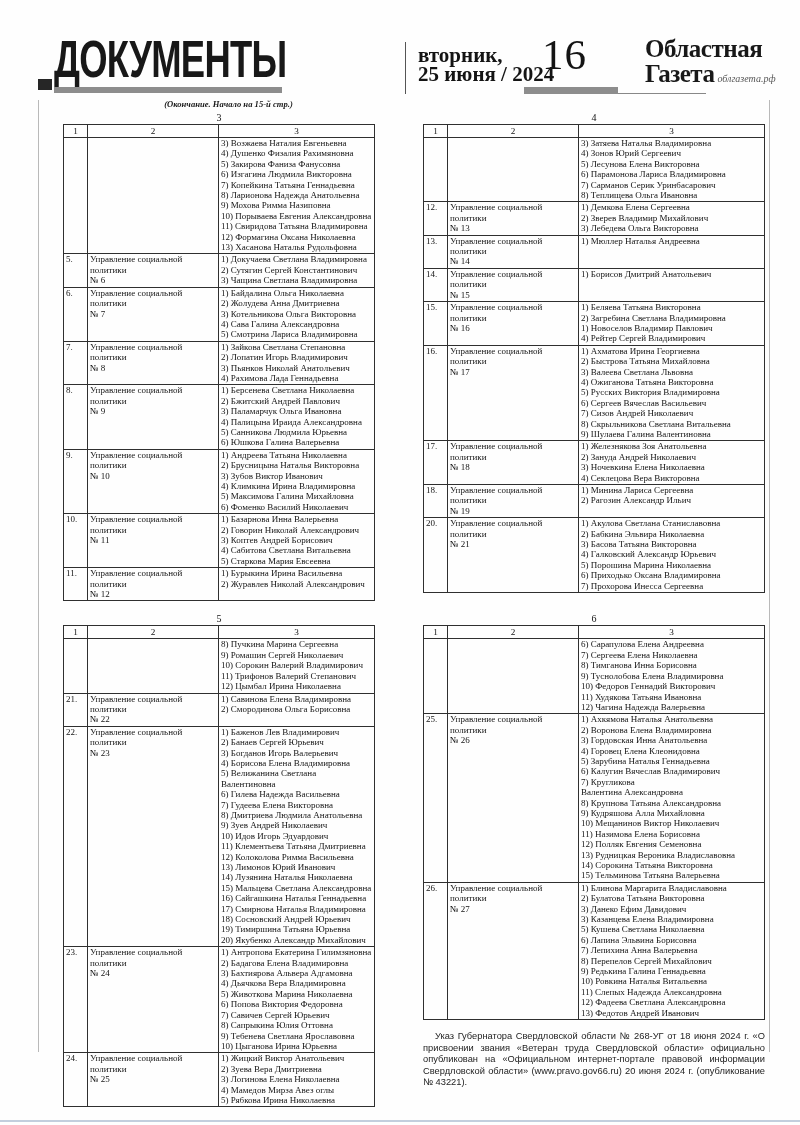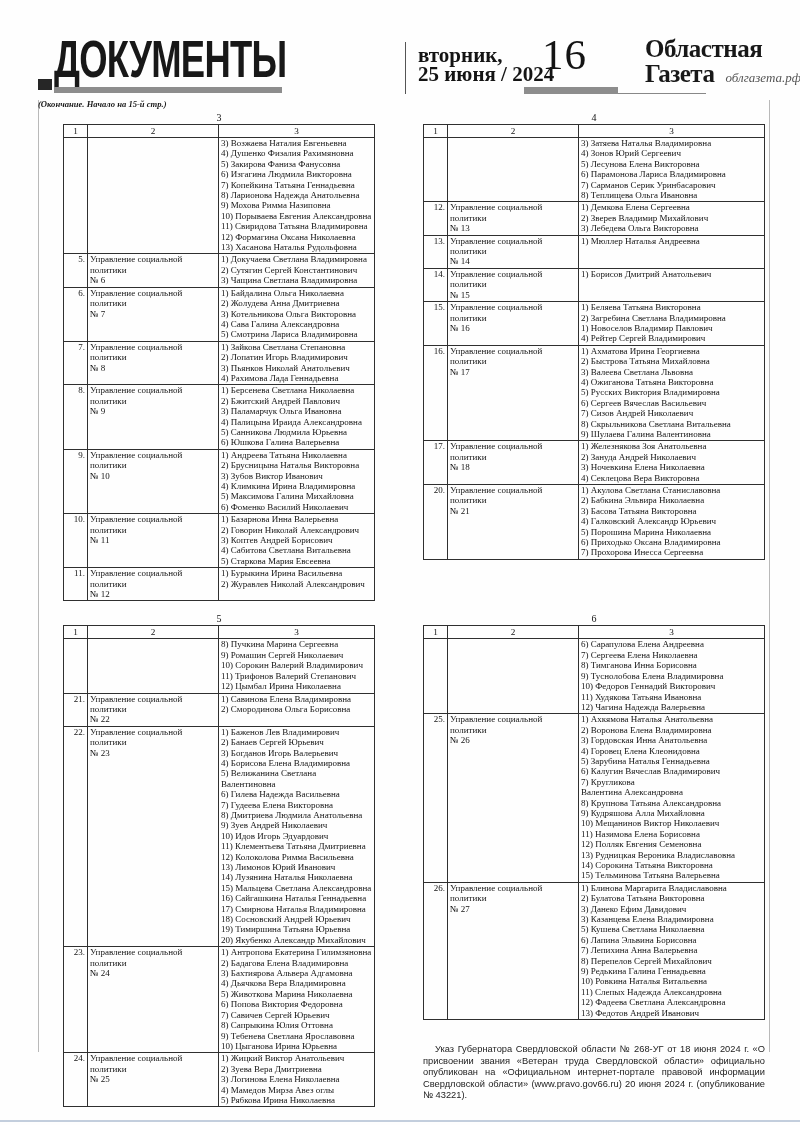--- a/index.html
+++ b/index.html
@@ -21,43 +21,43 @@
     font-family:"Liberation Sans",sans-serif;font-weight:700;font-size:52px;line-height:56px;
     letter-spacing:-1px;transform:scaleX(0.70);transform-origin:left top;white-space:nowrap;color:#181818;
   }
   .headline-bar{position:absolute;left:16px;top:49px;width:228px;height:6px;background:#8d8d8d;}
   .date-divider{position:absolute;left:367px;top:4px;height:52px;width:0;border-left:1px solid #555;}
   .date-block{position:absolute;left:380px;top:8px;font-weight:700;font-size:21px;line-height:19px;}
   .page-num{position:absolute;left:504px;top:-8px;font-size:43px;font-weight:400;letter-spacing:1px;}
   .pagenum-bar{position:absolute;left:486px;top:49px;width:94px;height:7px;background:#8d8d8d;}
   .pagenum-hairline{position:absolute;left:580px;top:55px;width:88px;height:0;border-top:1px solid #888;}
   .brand{position:absolute;left:607px;top:-2px;font-weight:700;font-size:25px;line-height:25px;letter-spacing:-0.5px;color:#181818;}
-  .brand-site{font-size:13px;font-weight:400;font-style:italic;color:#555;letter-spacing:0;margin-left:11px;}
-
-  .cont-note{position:absolute;top:99px;left:38px;width:335px;text-align:left;
-    font-size:8.6px;font-weight:700;font-style:italic;color:#1a1a1a;}
+  .brand-site{font-size:10px;font-weight:400;font-style:italic;color:#555;letter-spacing:0;margin-left:3px;}
+
+  .cont-note{position:absolute;top:99px;left:38px;width:335px;text-align:center;
+    font-size:8.6px;font-weight:700;font-style:italic;color:#1a1a1a;padding-left:23px;}
 
   
   .tables-grid{
     position:absolute;top:112px;left:63px;width:702px;
     display:grid;grid-template-columns:312px 342px;column-gap:48px;row-gap:12px;
     align-items:start;
   }
   .tbl-caption{text-align:center;font-size:10px;line-height:11px;margin-bottom:1px;color:#111;}
   table.doc{border-collapse:collapse;width:100%;border:1.5px solid #262626;table-layout:fixed;}
   table.doc th,table.doc td{border:1px solid #2f2f2f;}
   table.doc th{font-size:9.2px;font-weight:400;height:12px;padding:0;text-align:center;}
   table.doc td{vertical-align:top;padding:0 2px 1px 2px;font-size:9px;line-height:10.4px;}
-  td.num{text-align:right;padding-left:0;padding-right:0;}
+  td.num{text-align:left;padding-left:0;padding-right:0;}
   td.names div{white-space:pre-line;}
   col.c1{width:24px;}
   col.c2{width:131px;}
 
   .footer-note{
-    margin-top:24px;font-family:"Liberation Sans",sans-serif;font-size:9.3px;line-height:11.6px;
+    margin-top:11px;font-family:"Liberation Sans",sans-serif;font-size:9.3px;line-height:11.6px;
     text-align:justify;text-indent:12px;color:#222;width:100%;
   }
 </style>
 </head>
 <body>
 
 <div class="page-rule-left"></div>
 <div class="page-rule-right"></div>
 <div class="page-bottom-line"></div>
 
@@ -310,20 +310,31 @@
               <td class="num">17.</td>
               <td class="org">
                 <div>Управление социальной политики</div>
                 <div>№ 18</div>
               </td>
               <td class="names">
                 <div>1) Железнякова Зоя Анатольевна</div>
                 <div>2) Зануда Андрей Николаевич</div>
                 <div>3) Ночевкина Елена Николаевна</div>
                 <div>4) Секлецова Вера Викторовна</div>
+              </td>
+            </tr>
+            <tr>
+              <td class="num">18.</td>
+              <td class="org">
+                <div>Управление социальной политики</div>
+                <div>№ 19</div>
+              </td>
+              <td class="names">
+                <div>1) Минина Лариса Сергеевна</div>
+                <div>2) Рагозин Александр Ильич</div>
               </td>
             </tr>
             <tr>
               <td class="num">20.</td>
               <td class="org">
                 <div>Управление социальной политики</div>
                 <div>№ 21</div>
               </td>
               <td class="names">
                 <div>1) Акулова Светлана Станиславовна</div>

